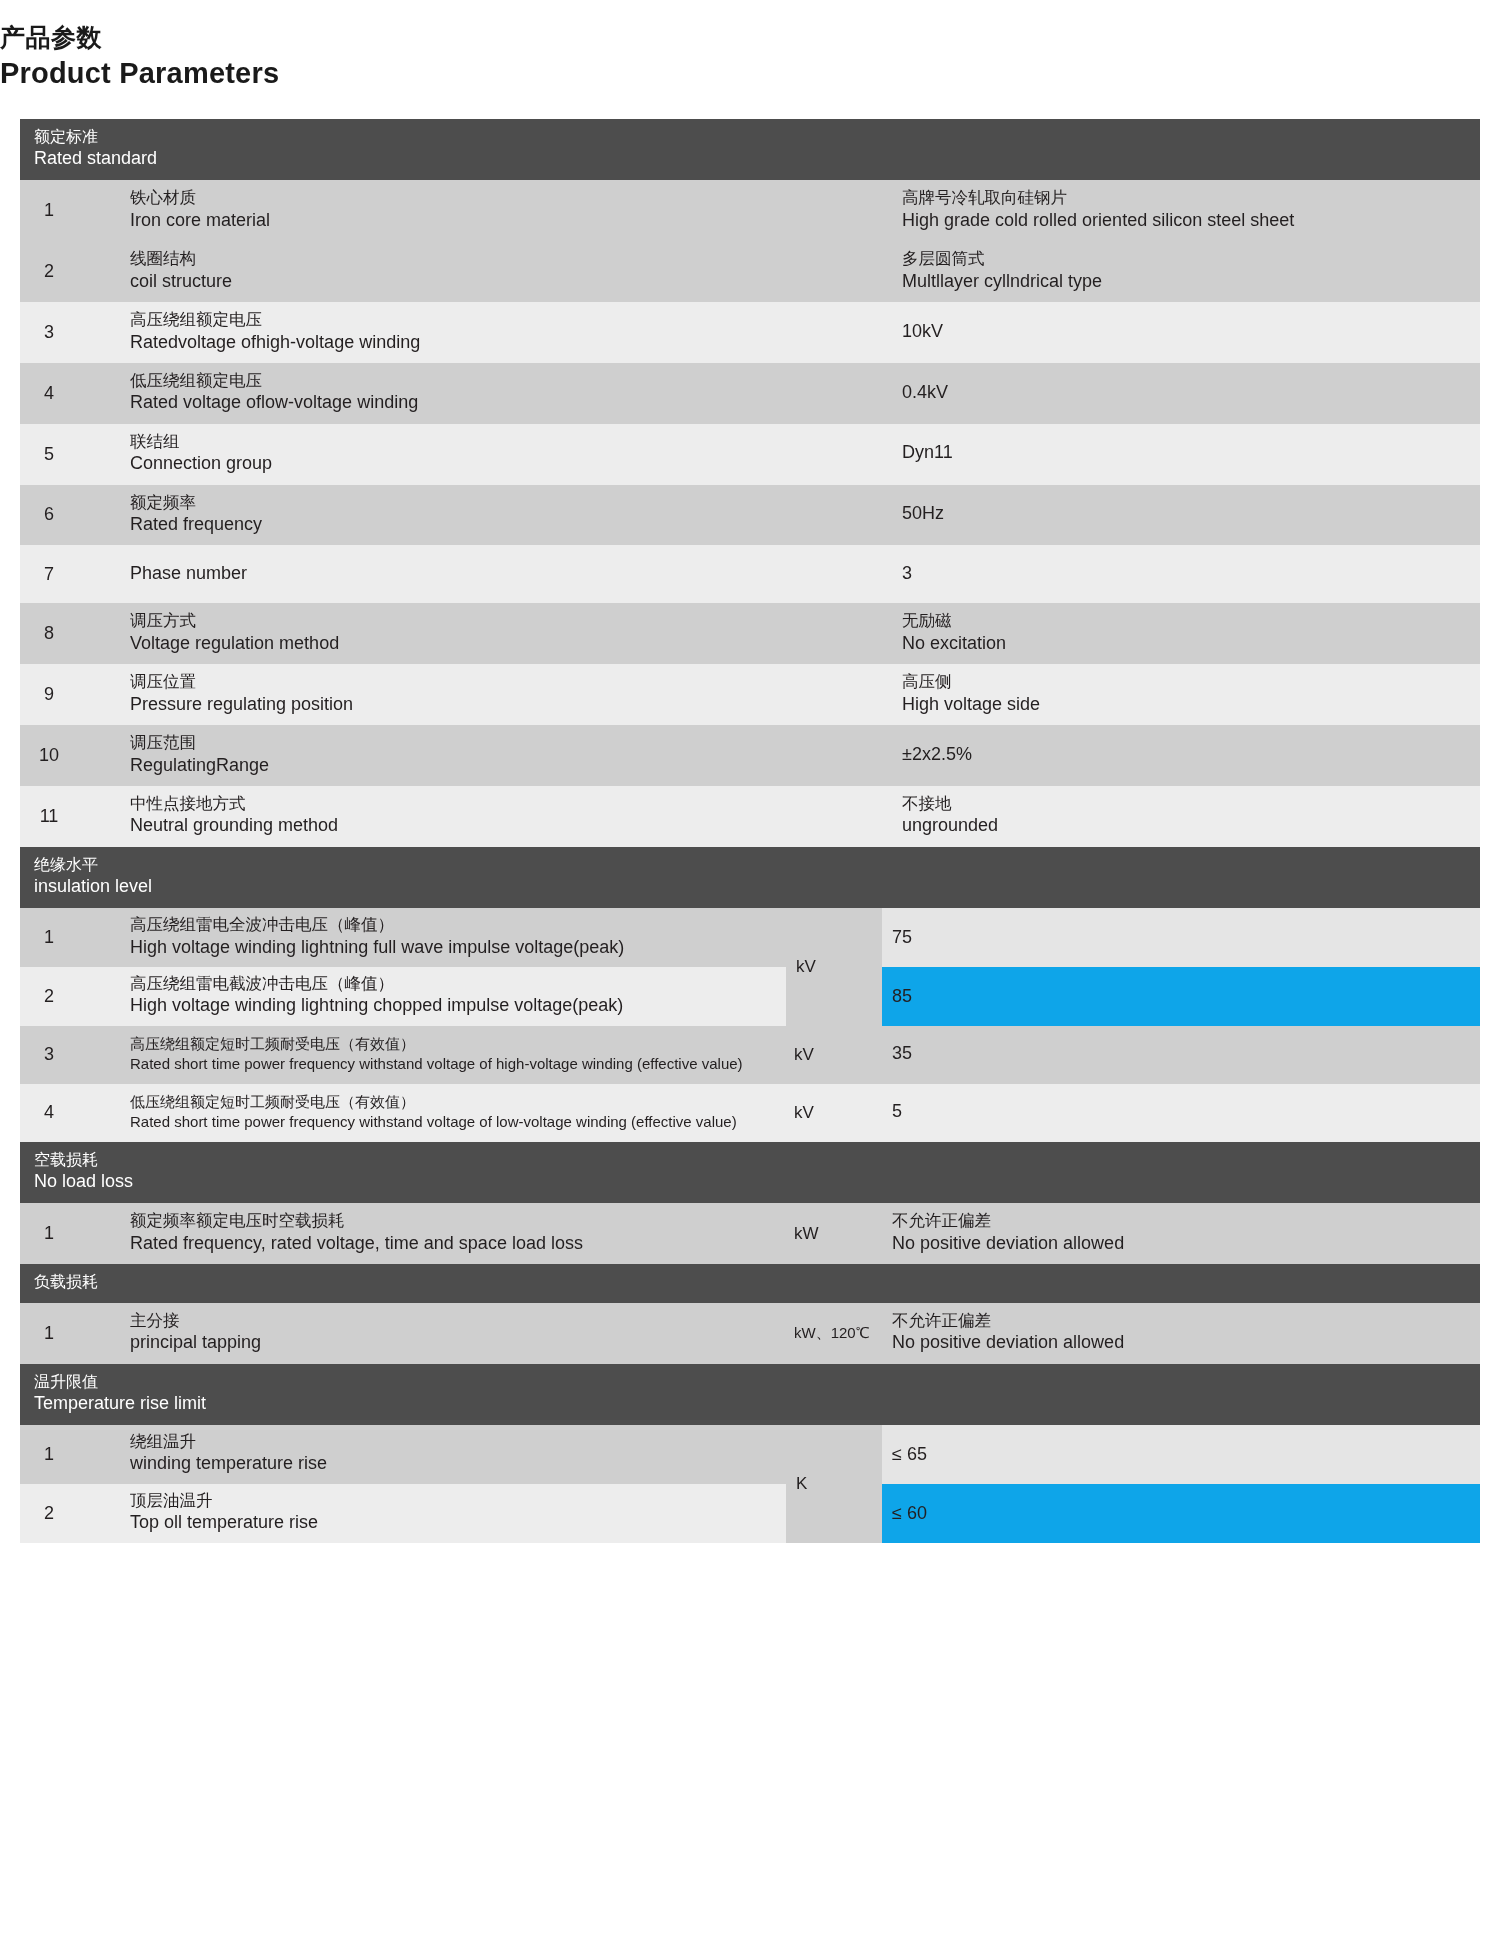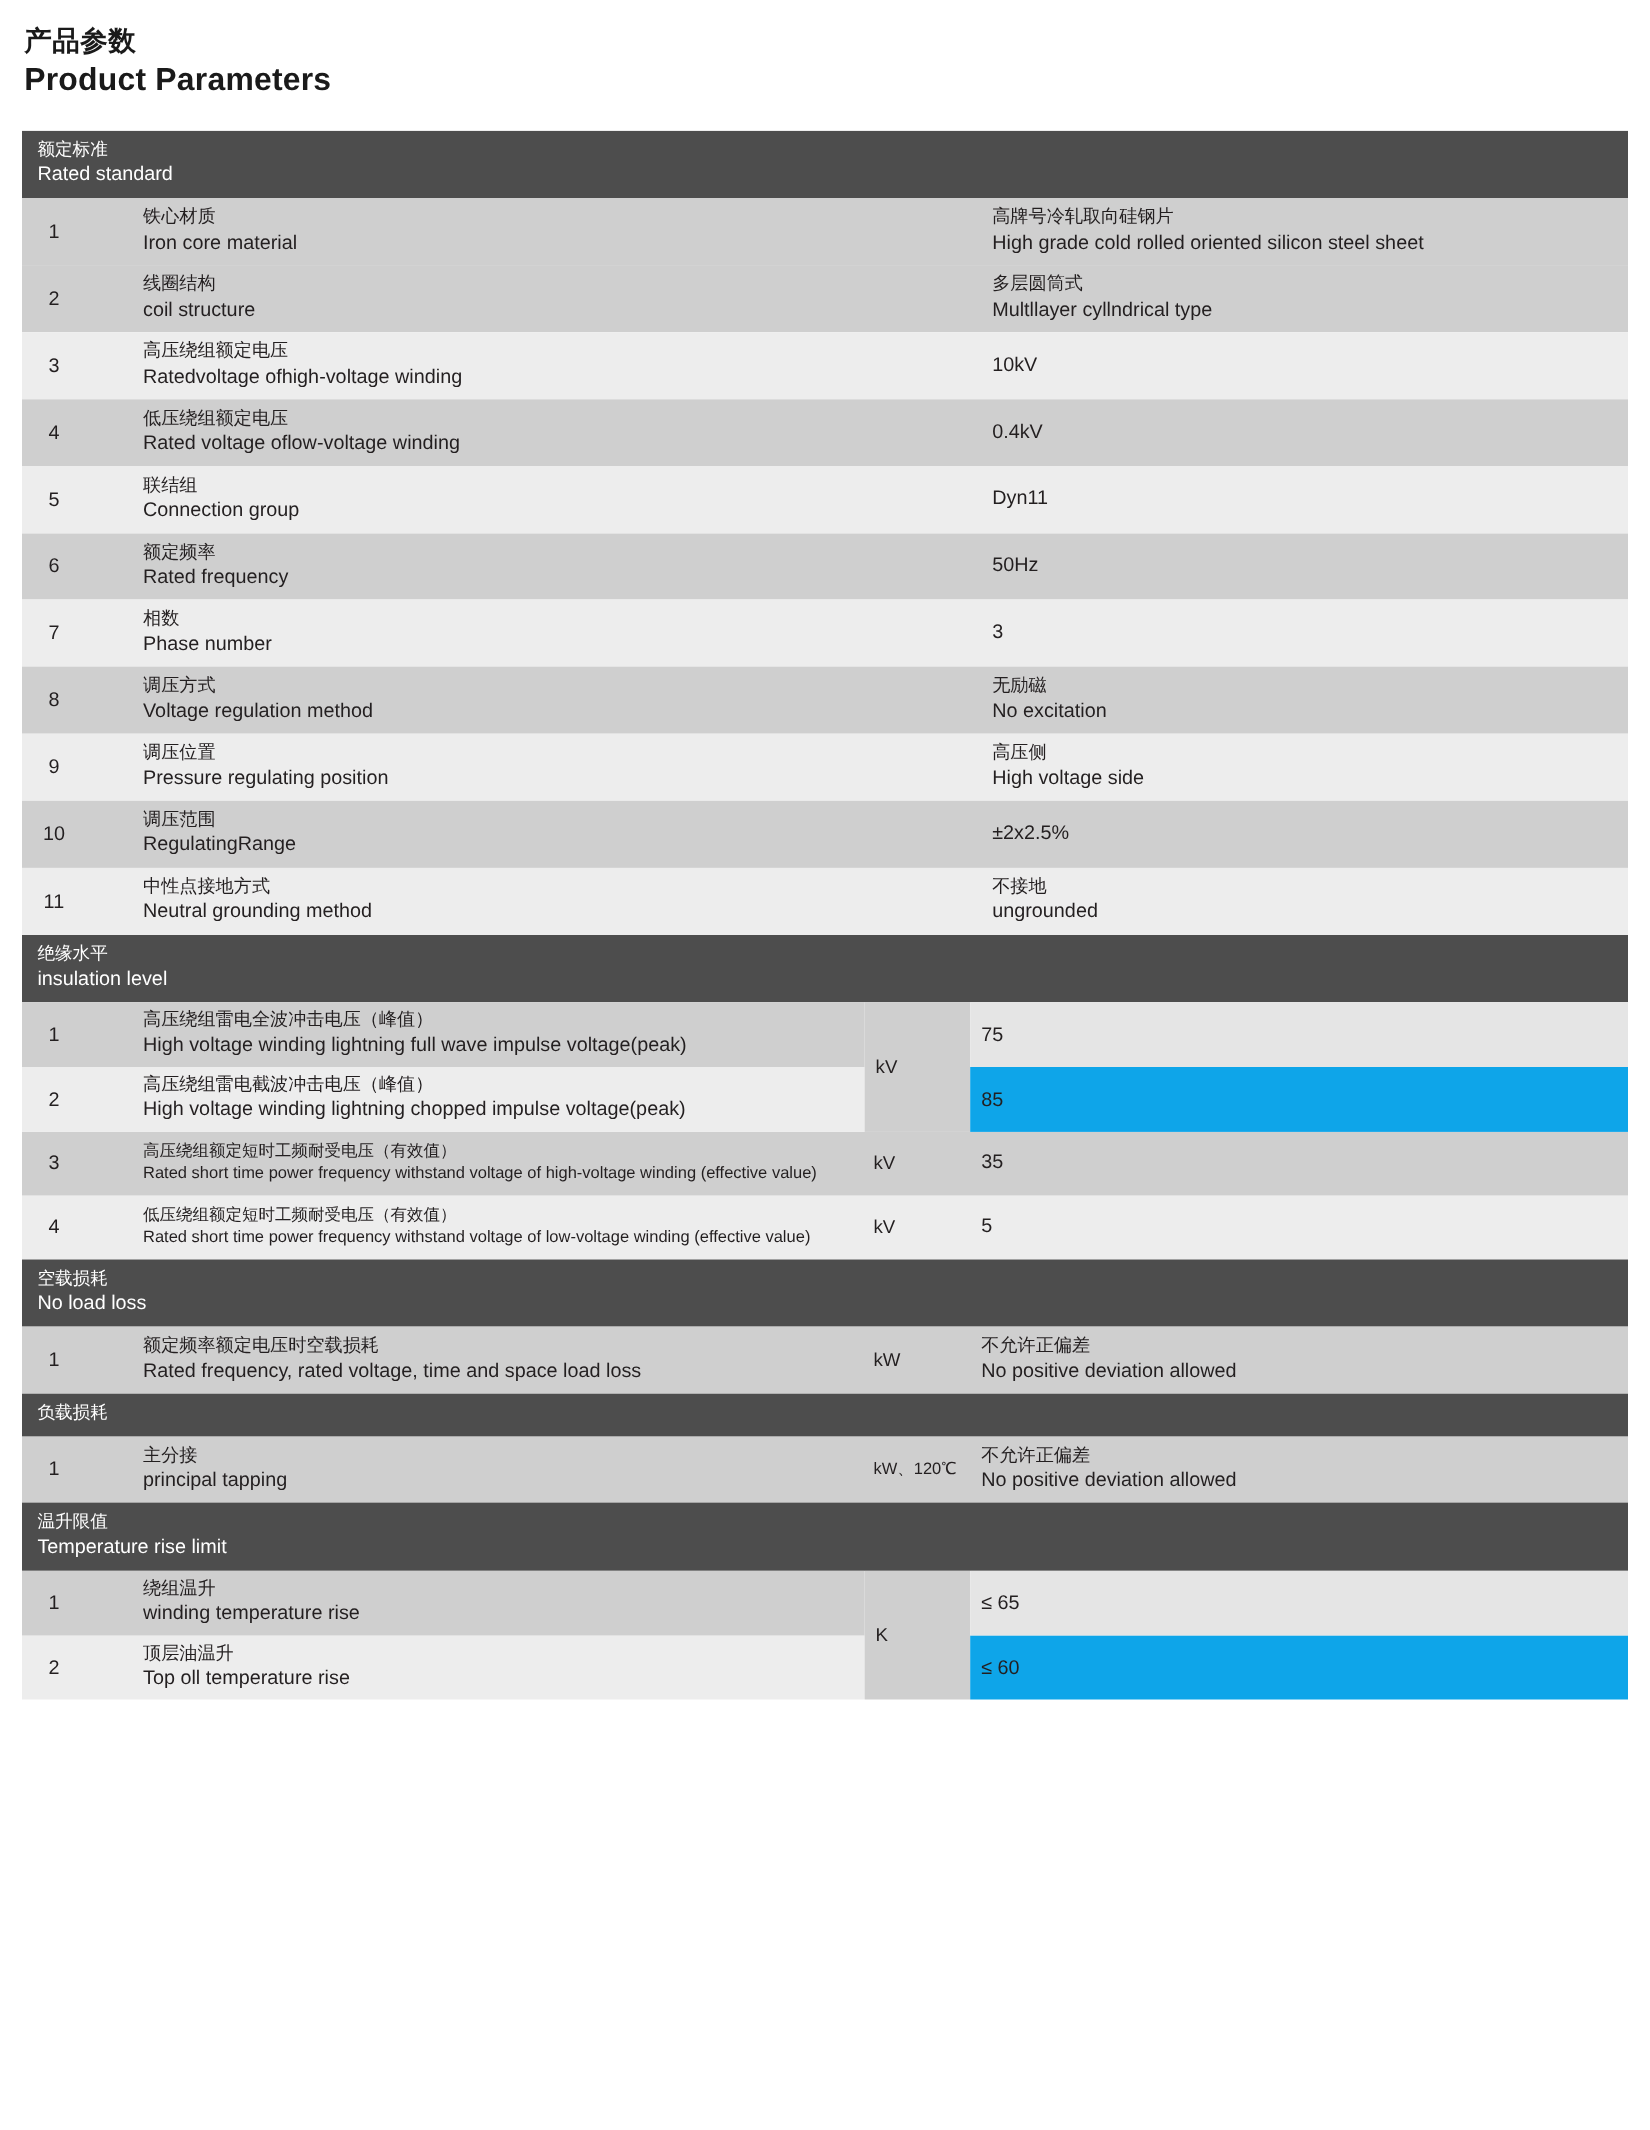--- a/index.html
+++ b/index.html
@@ -15,21 +15,20 @@
     overflow: hidden;
   }
   .page {
     position: relative;
     width: 1500px;
     height: 1936px;
     box-sizing: border-box;
     padding: 22px 0 0 0;
   }
   .title-block {
-    padding-left: 22px;
   }
   .title-cn {
     font-size: 25px;
     font-weight: bold;
     letter-spacing: 0.5px;
     line-height: 1.25;
     color: #1a1a1a;
   }
   .title-en {
     font-size: 29px;
@@ -246,21 +245,20 @@
         <div class="en">Rated frequency</div>
       </div>
       <div class="c-val">
         <div class="en">50Hz</div>
       </div>
     </div>
 
     <div class="row std light">
       <div class="c-idx">7</div>
       <div class="c-name">
-        <div class="cn">相数</div>
         <div class="en">Phase number</div>
       </div>
       <div class="c-val">
         <div class="en">3</div>
       </div>
     </div>
 
     <div class="row std dark">
       <div class="c-idx">8</div>
       <div class="c-name">

